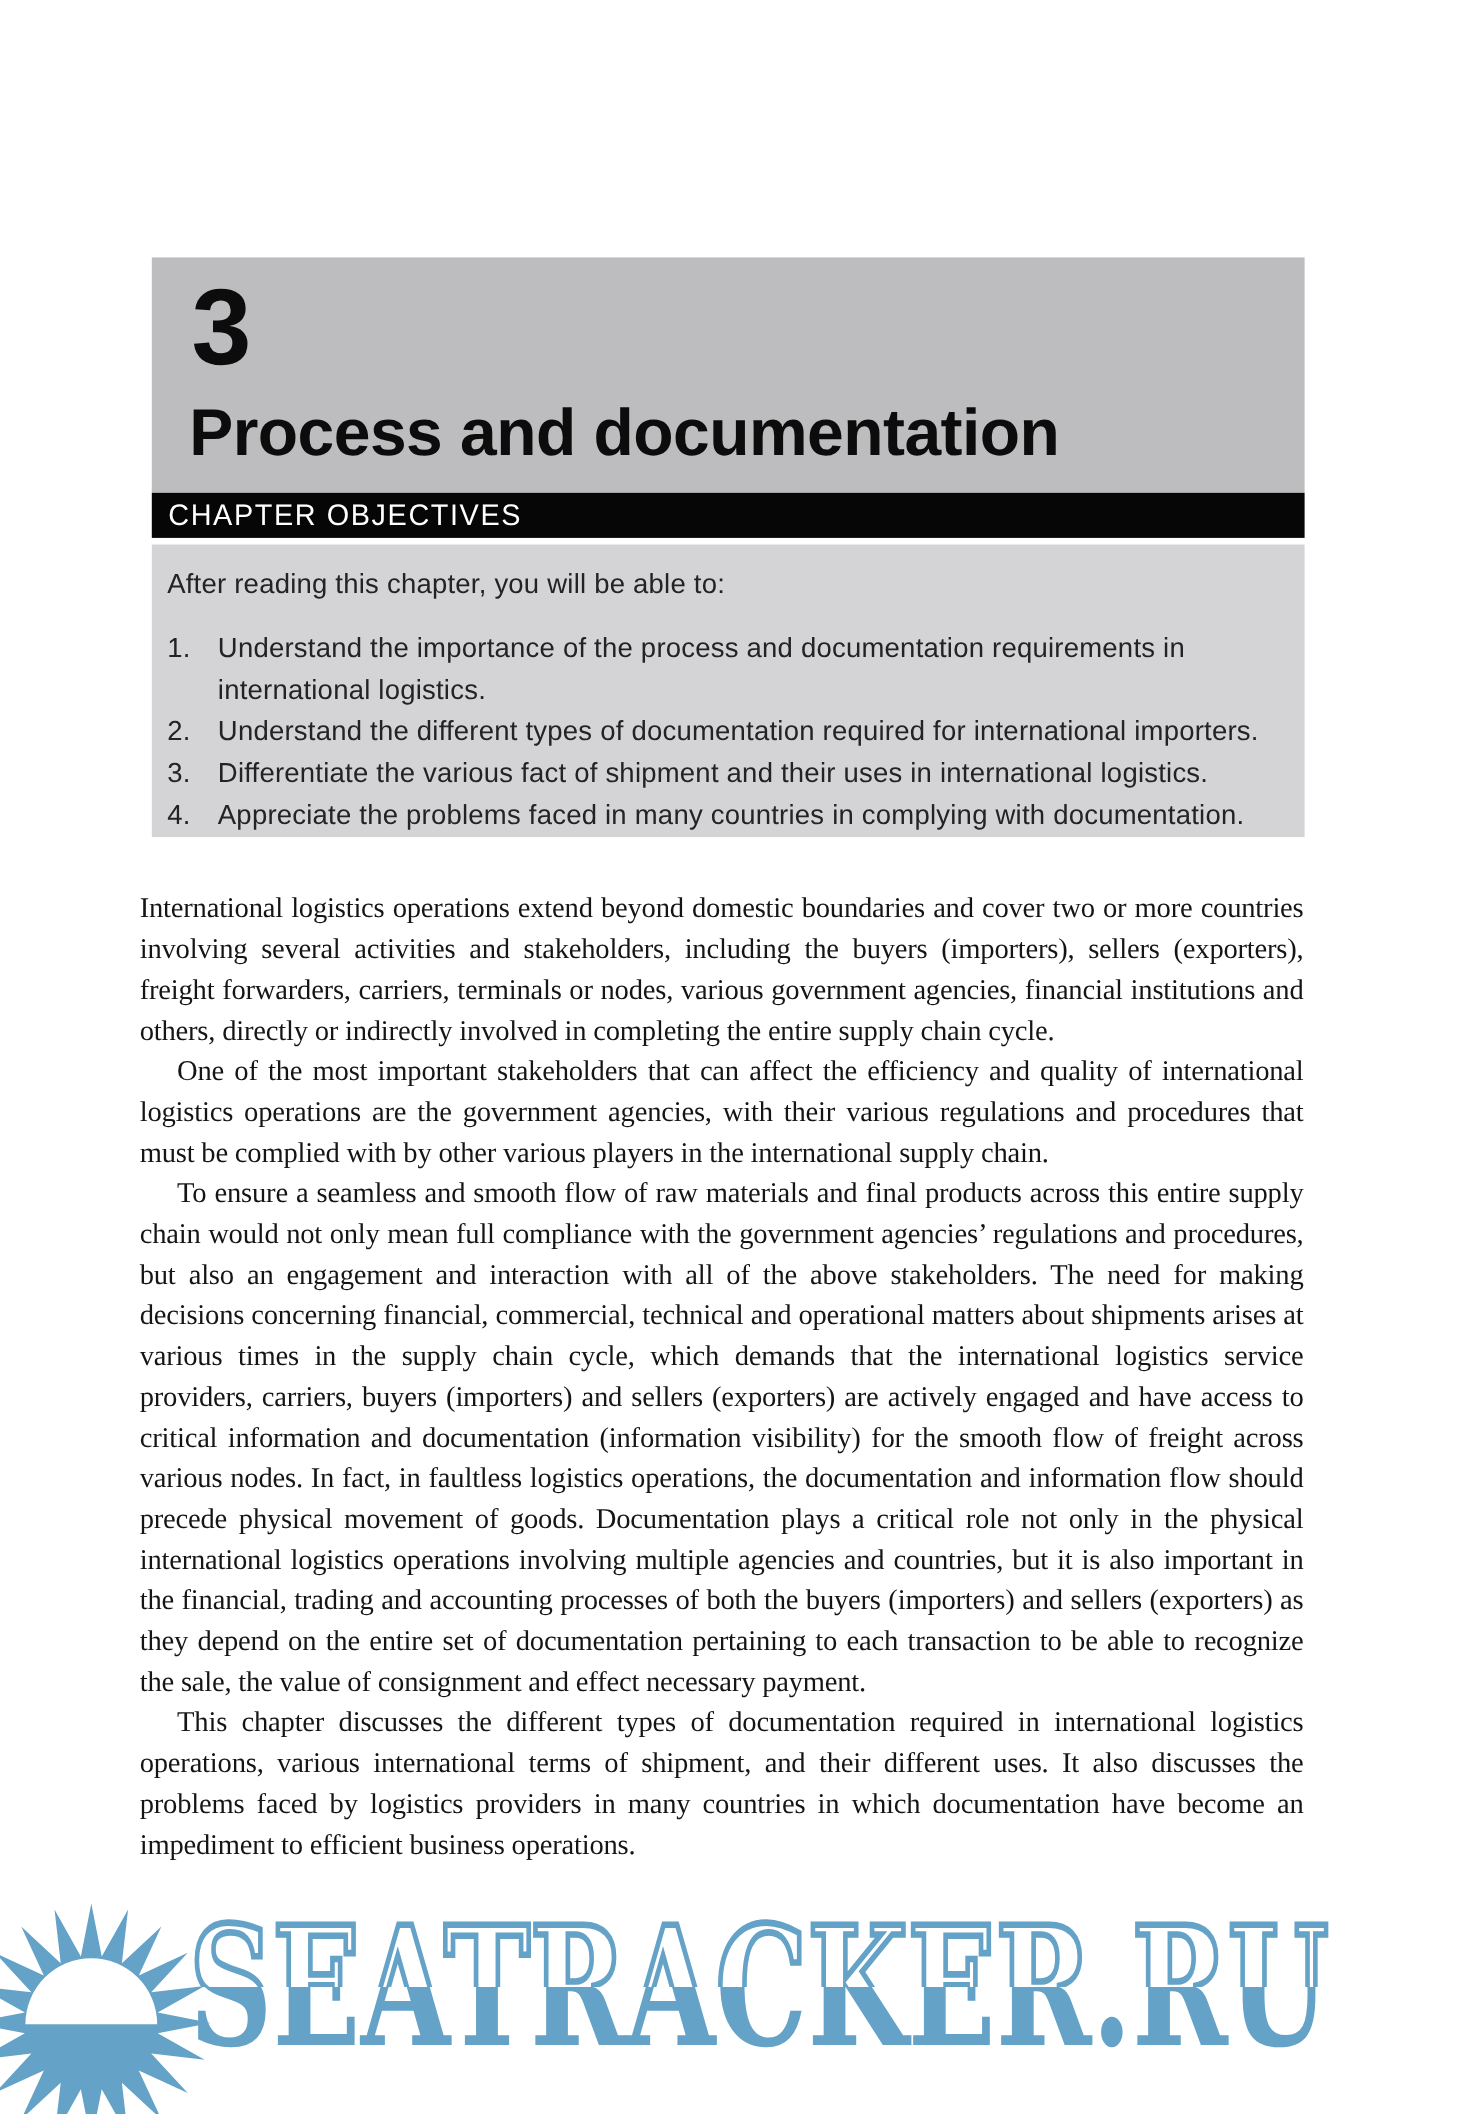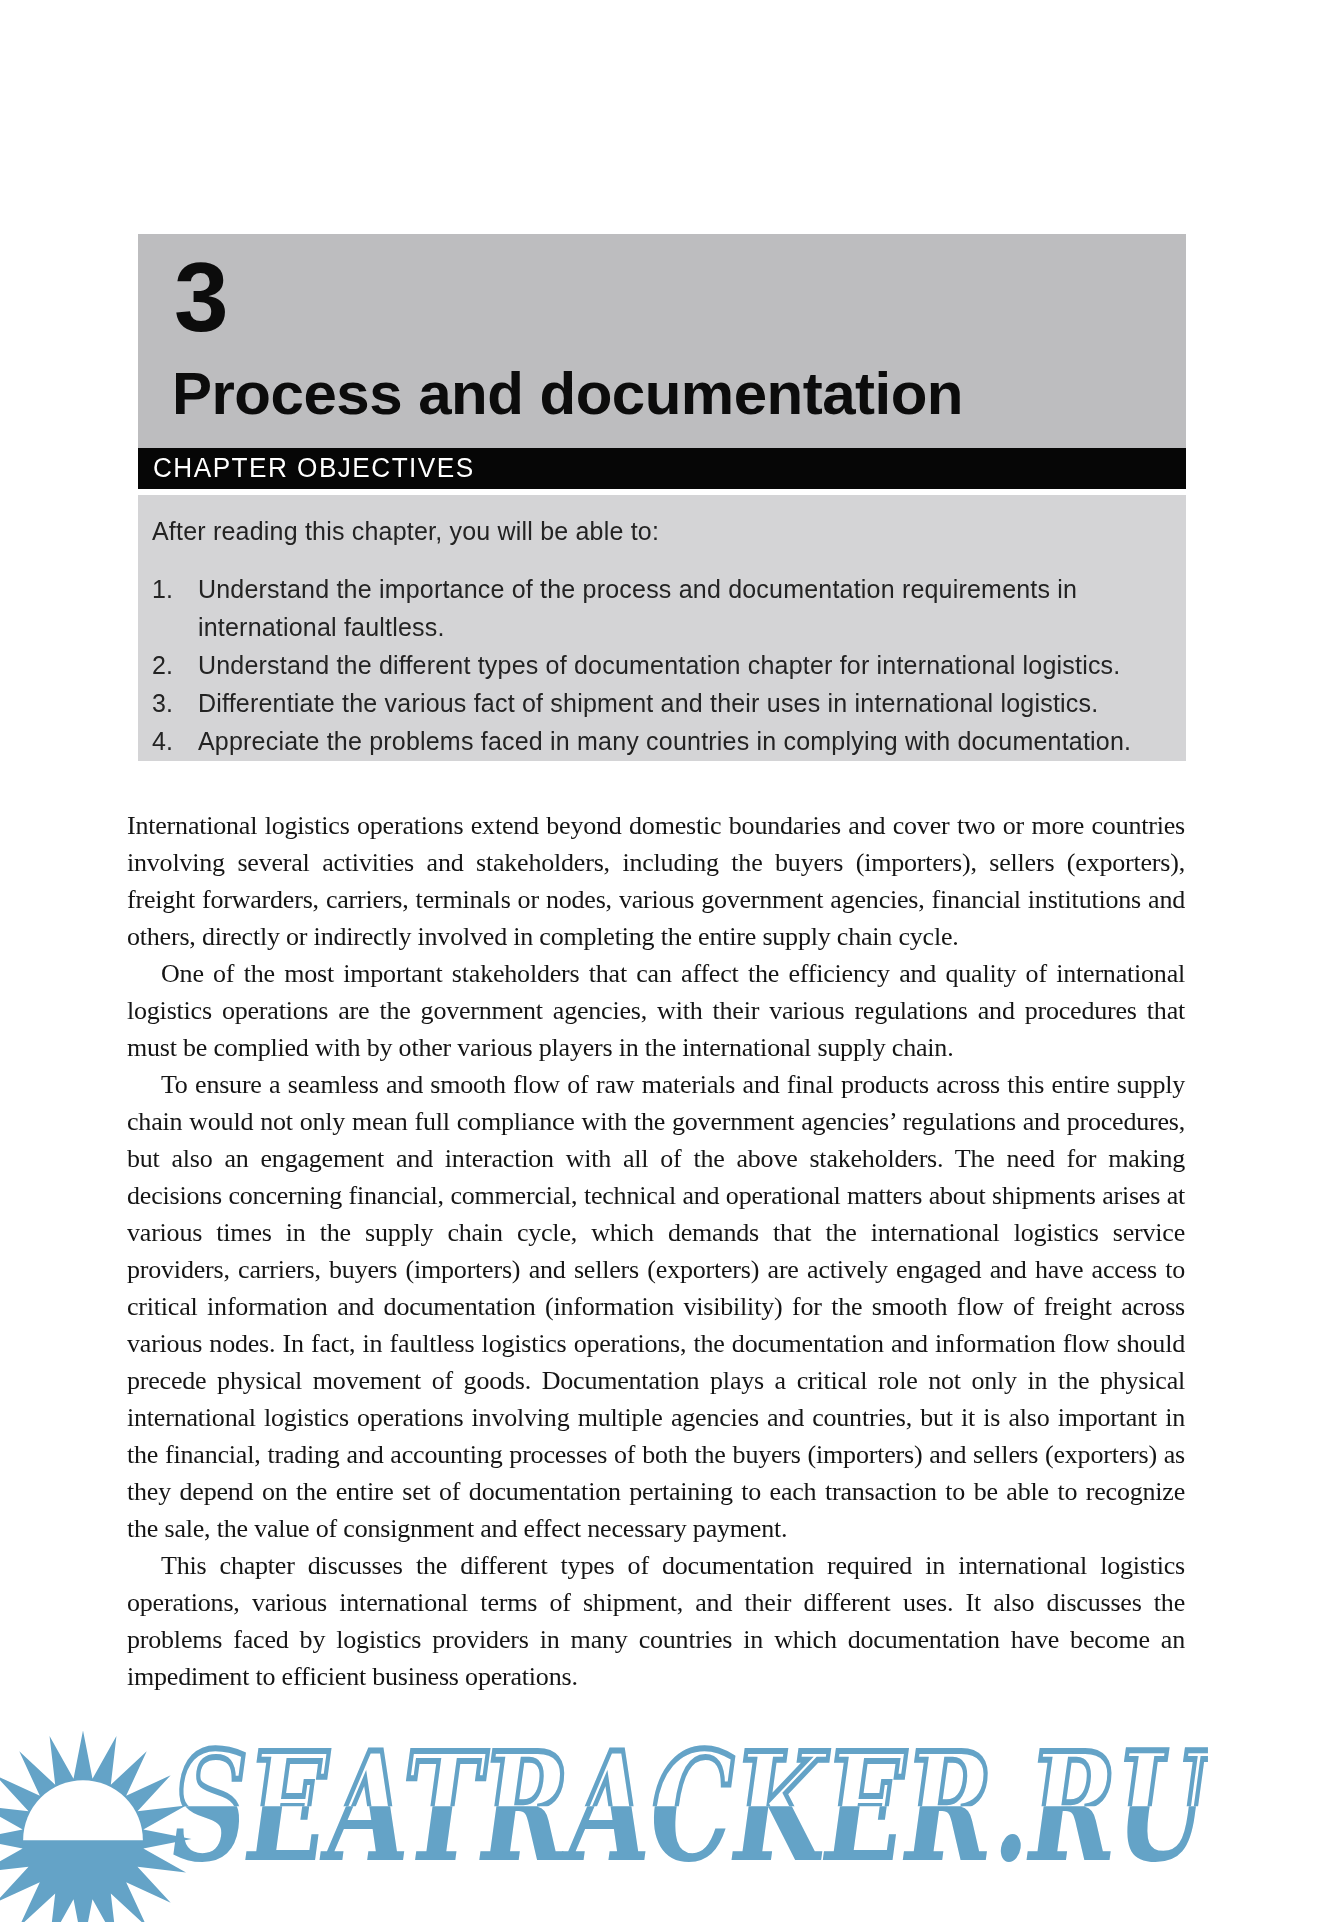--- a/index.html
+++ b/index.html
@@ -80,21 +80,21 @@
     letter-spacing:-0.2px;
     text-align:justify;
     color:var(--body-ink);
     z-index:2;
     margin-top:25px;
   }
   .body-text p{margin:0;}
   .body-text p + p{text-indent:34px;font-family:Liberation Serif, serif;}
 
   
-  .watermark{position:absolute;left:0;top:0;width:1331px;height:1922px;z-index:1;pointer-events:none;font-style:italic;}
+  .watermark{position:absolute;left:0;top:0;width:1331px;height:1922px;z-index:1;pointer-events:none;}
   .sun-icon{position:absolute;left:-30px;top:1726px;}
   .wm-text{
     position:absolute;left:172px;top:1732px;
     font-family:"DejaVu Serif","Liberation Serif",serif;
     font-weight:700;
     font-size:150px;line-height:150px;
     white-space:nowrap;
     transform:scaleX(.70);transform-origin:0 0;
     width:1450px;height:160px;
   }
@@ -120,25 +120,25 @@
   </div>
 
   <div class="objectives-bar">
     <span class="objectives-bar-label">CHAPTER OBJECTIVES</span>
   </div>
 
   <div class="objectives-panel">
     <p class="objectives-intro">After reading this chapter, you will be able to:</p>
     <div class="objective-item">
       <span class="objective-num">1.</span>
-      <span class="objective-text">Understand the importance of the process and documentation requirements in international faultless.</span>
+      <span class="objective-text">Understand the importance of the process and documentation requirements in international logistics.</span>
     </div>
     <div class="objective-item">
       <span class="objective-num">2.</span>
-      <span class="objective-text">Understand the different types of documentation chapter for international logistics.</span>
+      <span class="objective-text">Understand the different types of documentation required for international importers.</span>
     </div>
     <div class="objective-item">
       <span class="objective-num">3.</span>
       <span class="objective-text">Differentiate the various fact of shipment and their uses in international logistics.</span>
     </div>
     <div class="objective-item">
       <span class="objective-num">4.</span>
       <span class="objective-text">Appreciate the problems faced in many countries in complying with documentation.</span>
     </div>
   </div>

